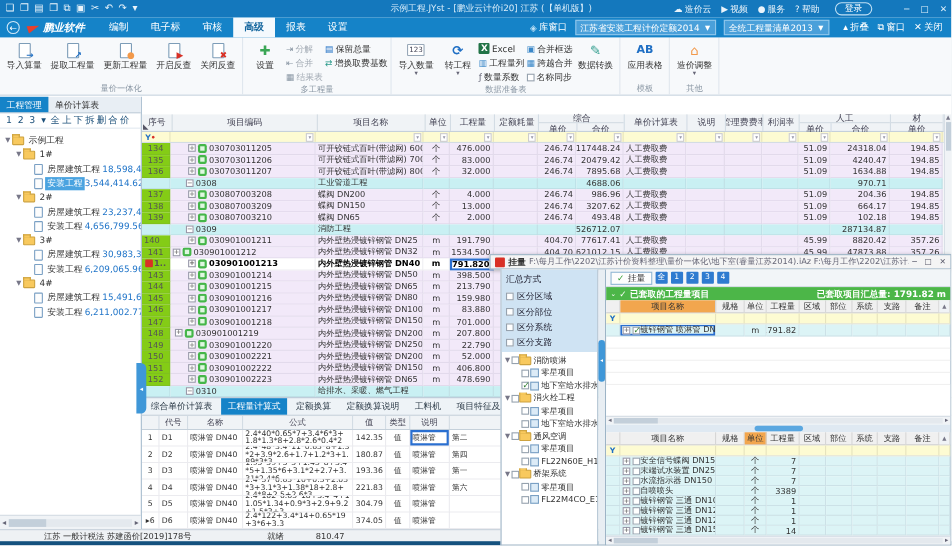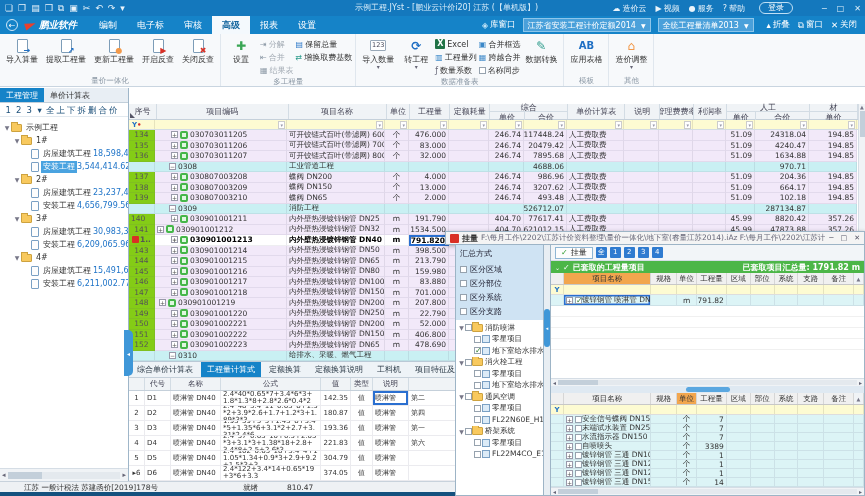--- a/index.html
+++ b/index.html
@@ -116,21 +116,21 @@
   .dg-head div{border-right:1px solid #d3dce4;display:flex;align-items:center;justify-content:center;overflow:hidden}
   .dg-row{display:flex;height:15px;font-size:7px;background:#fff}
   .dg-row div{border-right:1px solid rgba(90,90,120,.12);border-bottom:1px solid rgba(90,90,120,.12);padding:0 2px;overflow:hidden;display:flex;align-items:center}
   .dg-row .formula{white-space:normal;word-break:break-all;line-height:7px}
   .dg-row .num{justify-content:flex-end}
   .dg-row .ctr{justify-content:center}
   .dg-row .selcell{box-shadow:inset 0 0 0 2px #2a6fd0}
 
   
   .statusbar{position:absolute;left:0;top:481px;width:865px;height:11px;background:#eef1f4;border-top:1px solid #c8d2dc;font-size:7.5px;color:#333;z-index:1}
-  .sb-left{position:absolute;left:24px;top:1px;white-space:nowrap}
+  .sb-left{position:absolute;left:40px;top:1px;white-space:nowrap}
   .sb-ready{position:absolute;left:243px;top:1px}
   .sb-val{position:absolute;left:287px;top:1px}
   .bottom-strip{position:absolute;left:0;top:492px;width:865px;height:4px;background:#14517e;z-index:1}
 
   
   .fw{position:absolute;left:445px;top:231px;width:420px;height:265px;z-index:10;font-size:8px}
   .fw-title{position:absolute;left:0;top:0;width:420px;height:14px;background:#f4f4f4;border:1px solid #9db4c6;display:flex;align-items:center;gap:3px;padding:0 4px;box-shadow:0 1px 4px rgba(0,0,0,.3)}
   .fw-ic{width:9px;height:9px;background:#d93025;border-radius:1px;flex:none}
   .fw-title b{font-size:8px;white-space:nowrap}
   .fw-path{color:#667;font-size:7.5px;white-space:nowrap;overflow:hidden;flex:1}

